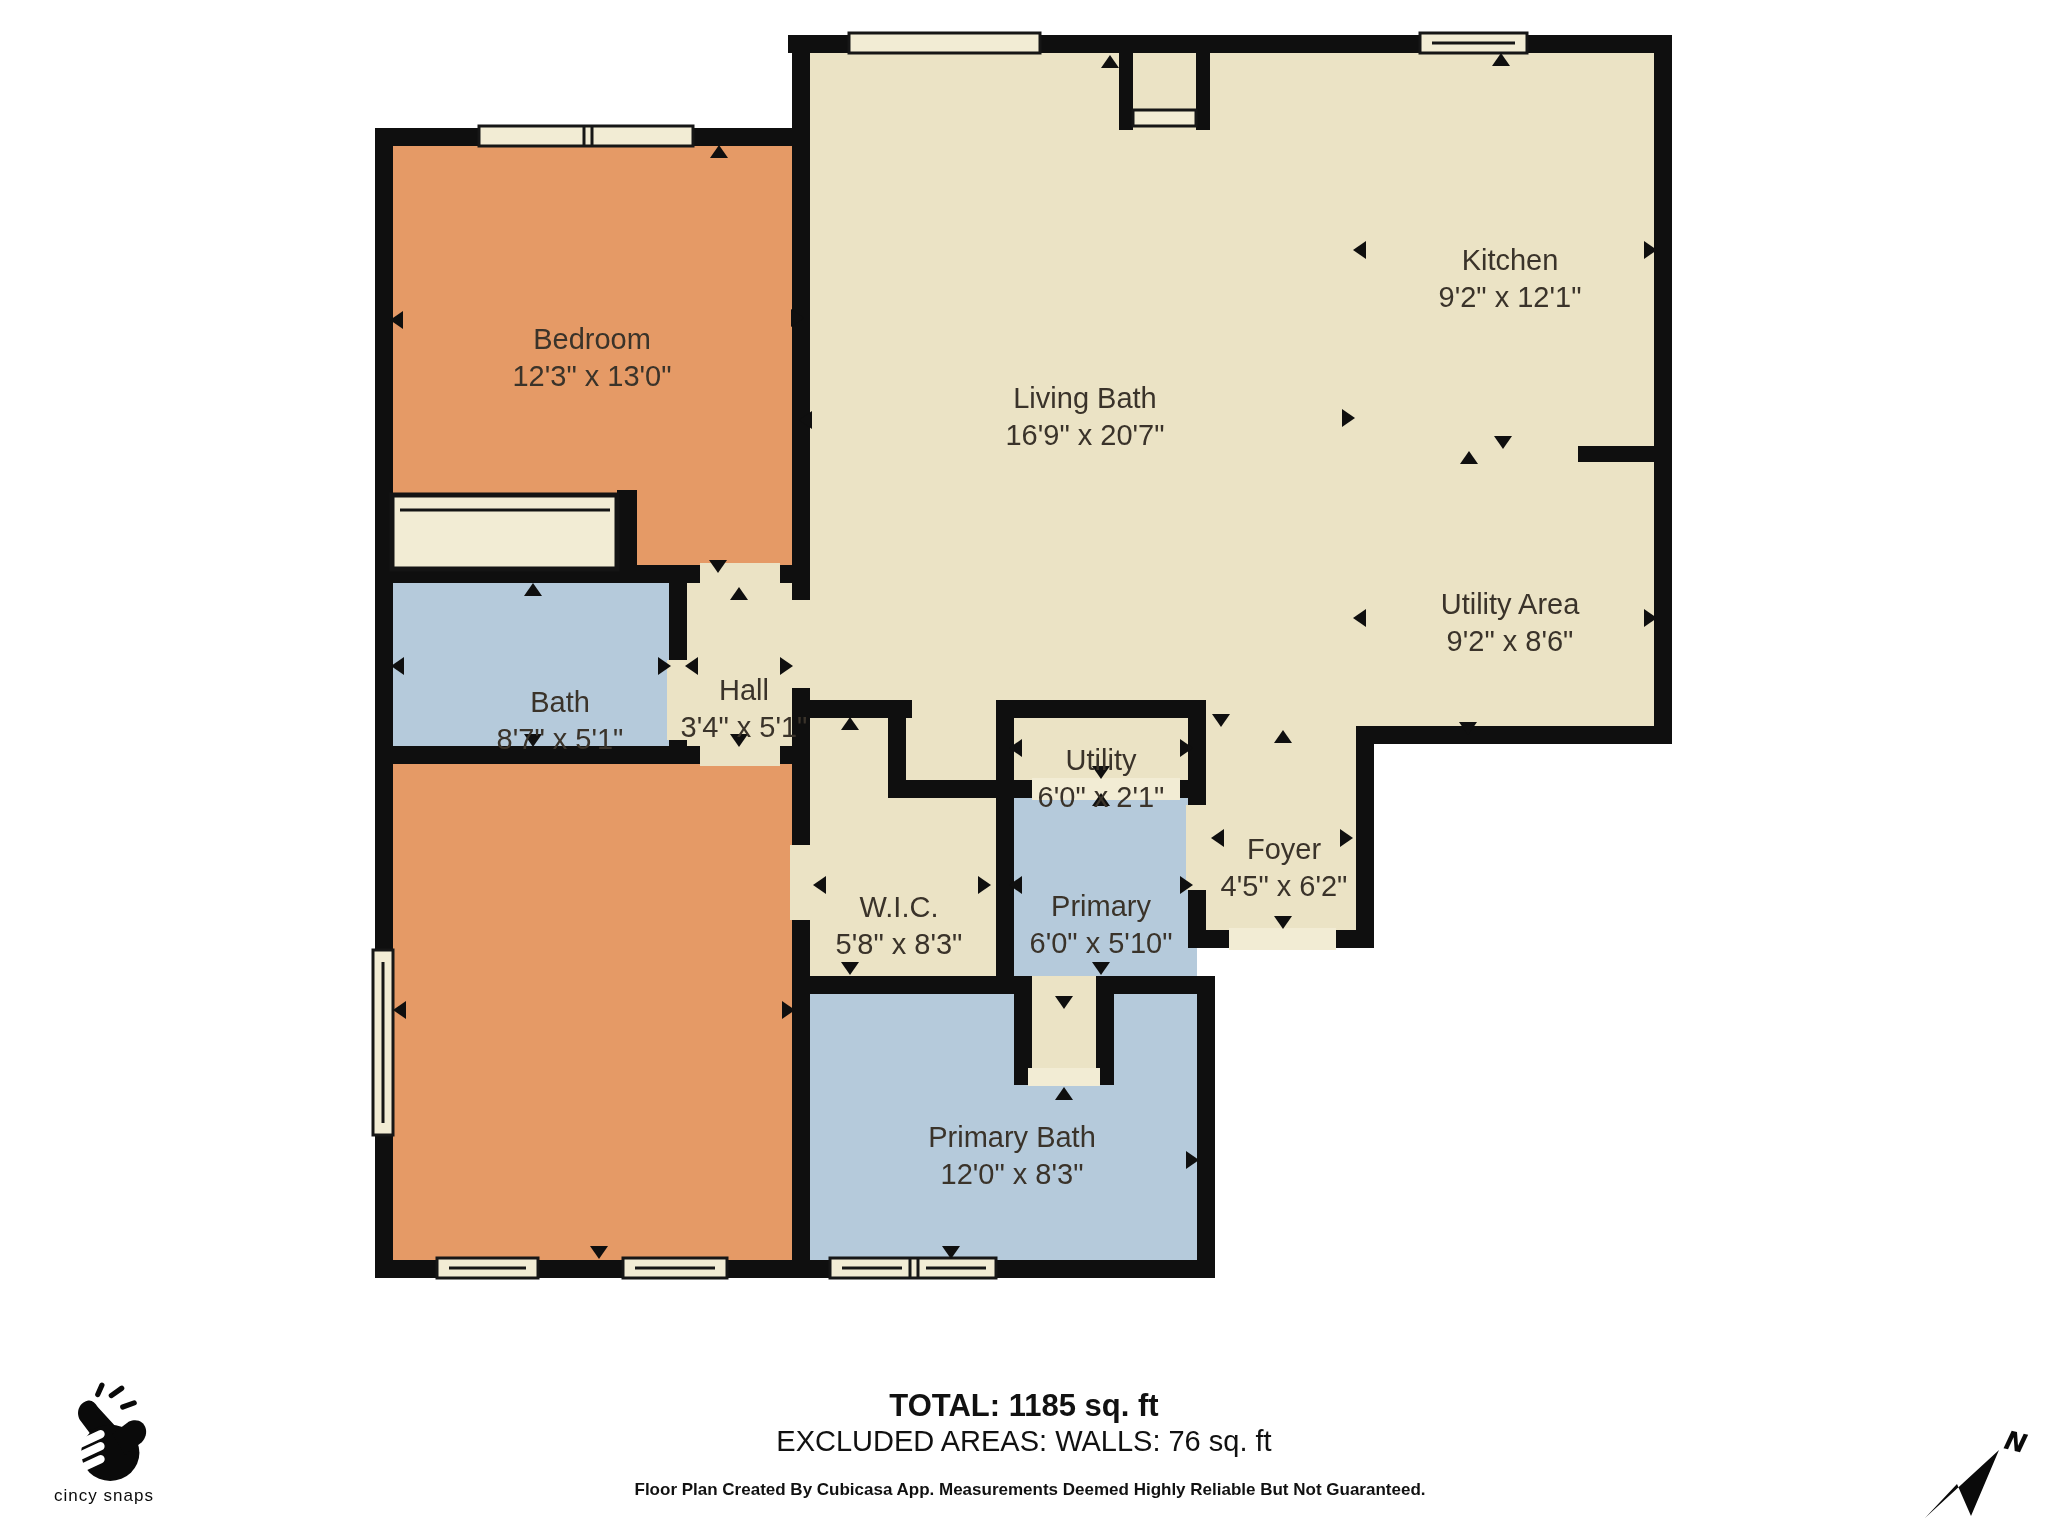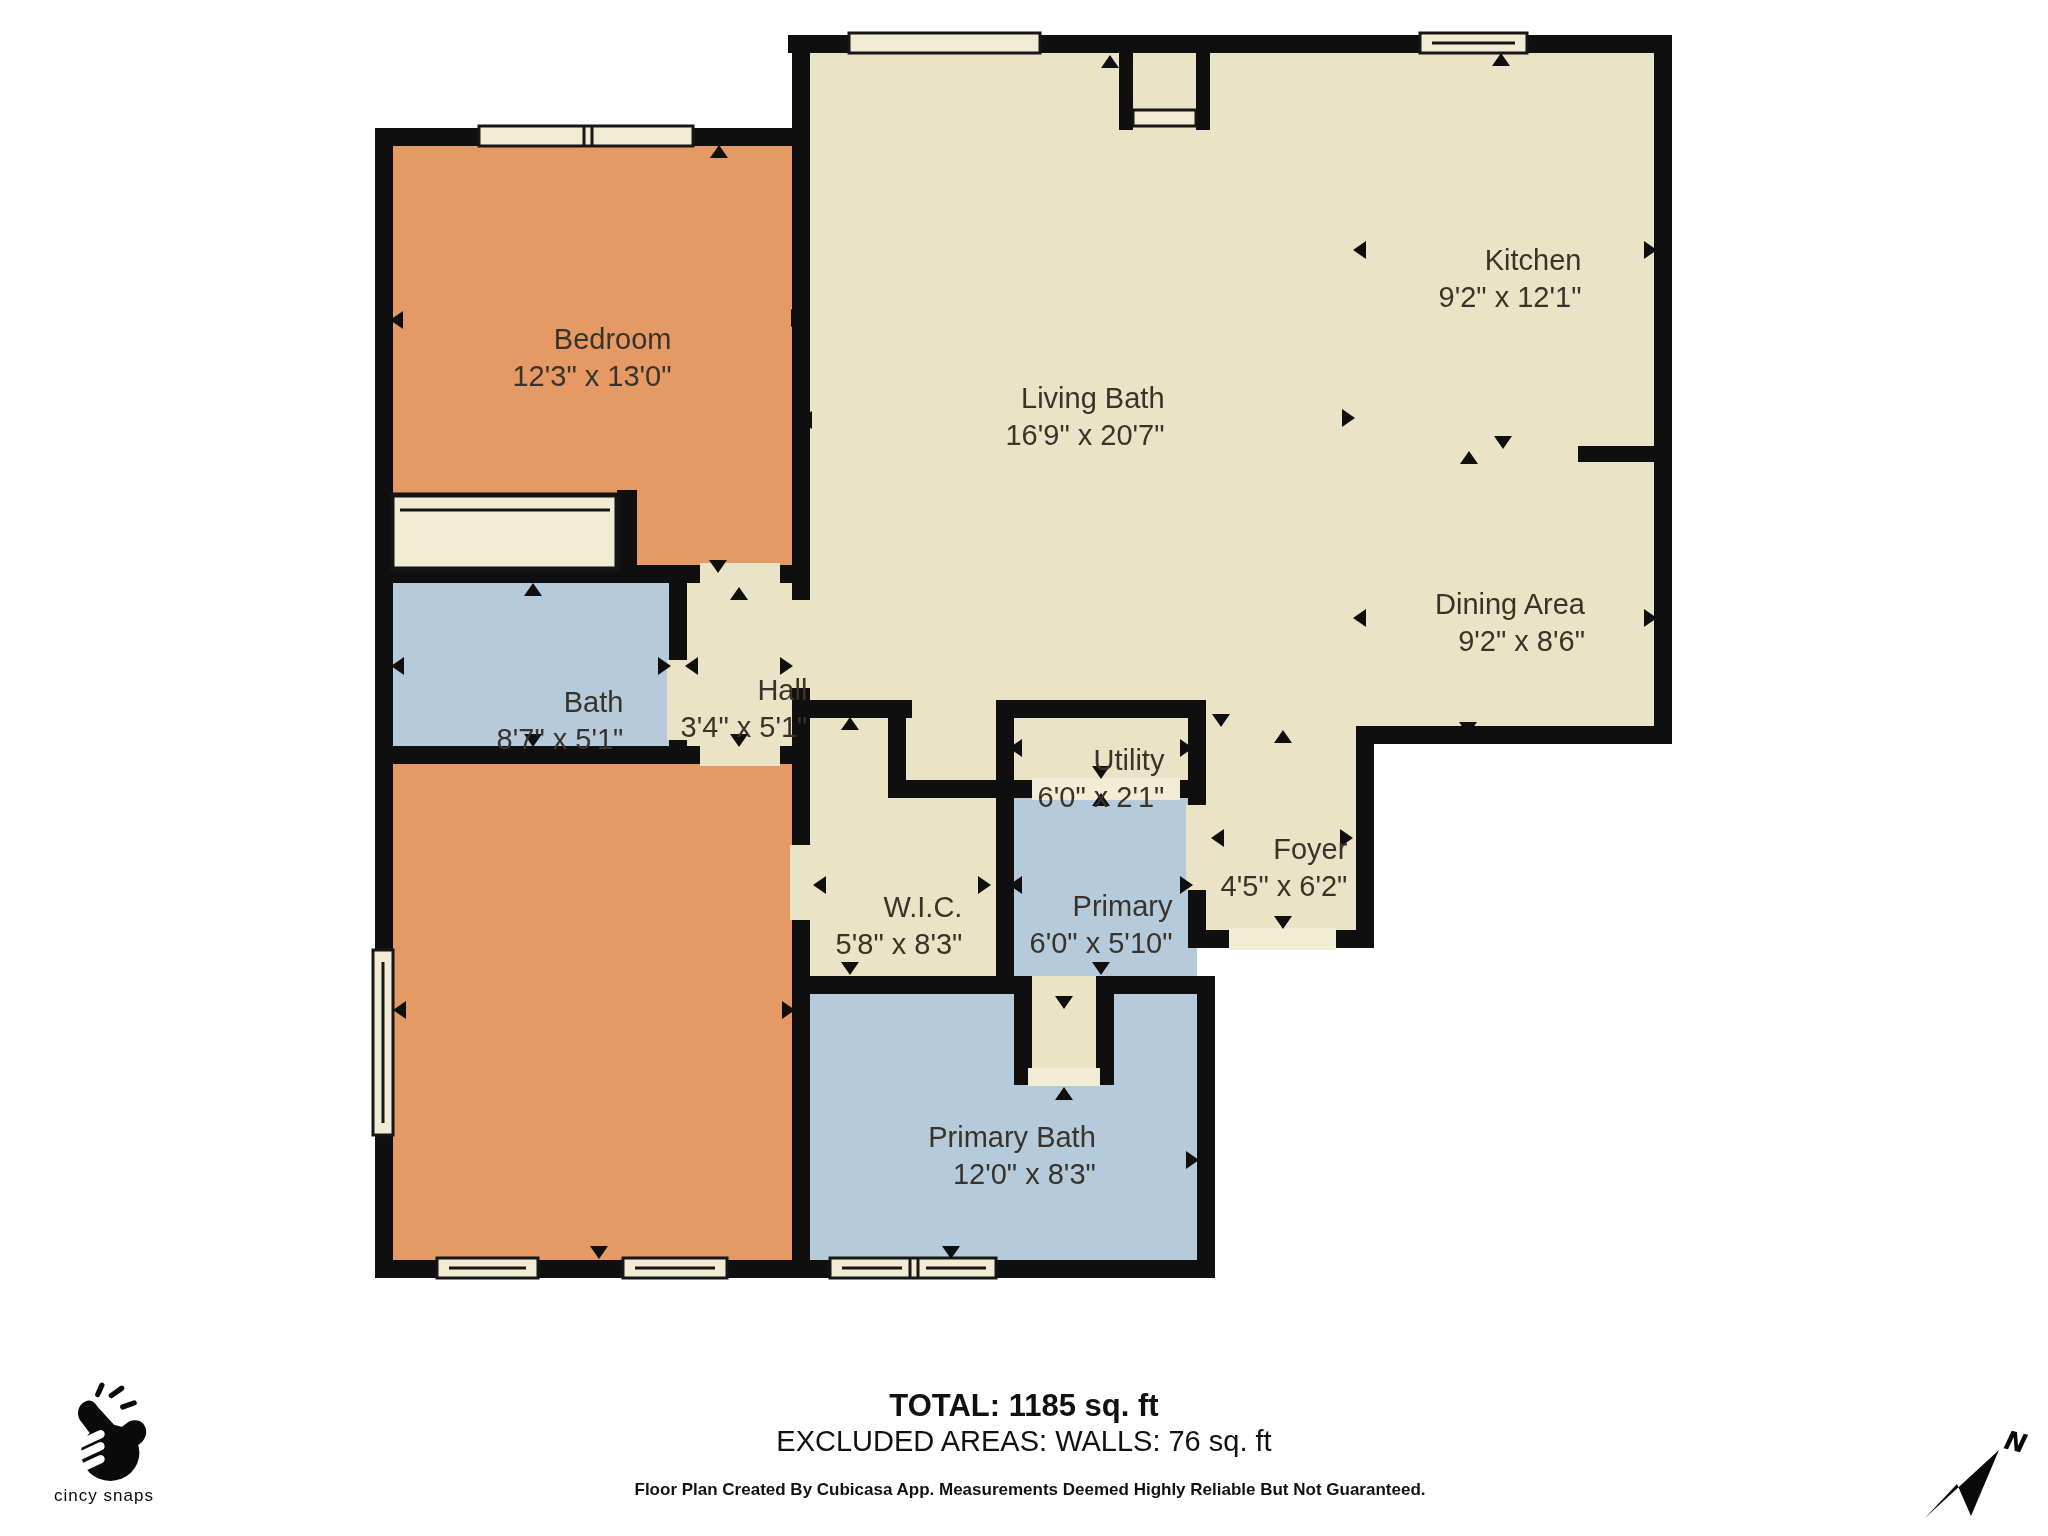--- a/index.html
+++ b/index.html
@@ -1,19 +1,19 @@
 <!DOCTYPE html>
 <html><head>
 <meta charset="utf-8">
 <style>
   html,body{margin:0;padding:0;background:#ffffff;}
   #stage{position:relative;width:2048px;height:1536px;background:#ffffff;overflow:hidden;
          font-family:"Liberation Sans","DejaVu Sans",sans-serif;}
   #plan-svg{position:absolute;left:0;top:0;}
-  .room-label{position:absolute;transform:translate(-50%,-50%);text-align:right;
+  .room-label{position:absolute;transform:translate(-50%,-50%);text-align:center;
               color:#3a332a;font-size:29px;line-height:37px;white-space:nowrap;}
   .room-label .dims{display:block;}
   #footer{position:absolute;left:0;top:1388px;width:100%;text-align:center;color:#111;}
   #footer .total{font-size:31px;font-weight:700;line-height:36px;}
   #footer .line{font-size:29px;font-weight:400;line-height:34px;}
   #footer .disclaimer{margin-top:22px;font-size:17px;font-weight:600;padding-left:12px;}
   #logo{position:absolute;left:44px;top:1382px;width:120px;text-align:center;}
   #logo .logo-text{font-size:17px;font-weight:400;letter-spacing:1px;color:#0a0a0a;}
   #compass{position:absolute;left:1915px;top:1420px;width:120px;height:120px;}
 </style>
@@ -160,21 +160,21 @@
   </div>
   <div class="room-label" style="left:1085px;top:417px">
     <span>Living Bath</span>
     <span class="dims">16'9" x 20'7"</span>
   </div>
   <div class="room-label" style="left:1510px;top:279px">
     <span>Kitchen</span>
     <span class="dims">9'2" x 12'1"</span>
   </div>
   <div class="room-label" style="left:1510px;top:623px">
-    <span>Dining Area</span>
+    <span>Utility Area</span>
     <span class="dims">9'2" x 8'6"</span>
   </div>
   <div class="room-label" style="left:560px;top:721px">
     <span>Bath</span>
     <span class="dims">8'7" x 5'1"</span>
   </div>
   <div class="room-label" style="left:744px;top:709px">
     <span>Hall</span>
     <span class="dims">3'4" x 5'1"</span>
   </div>

